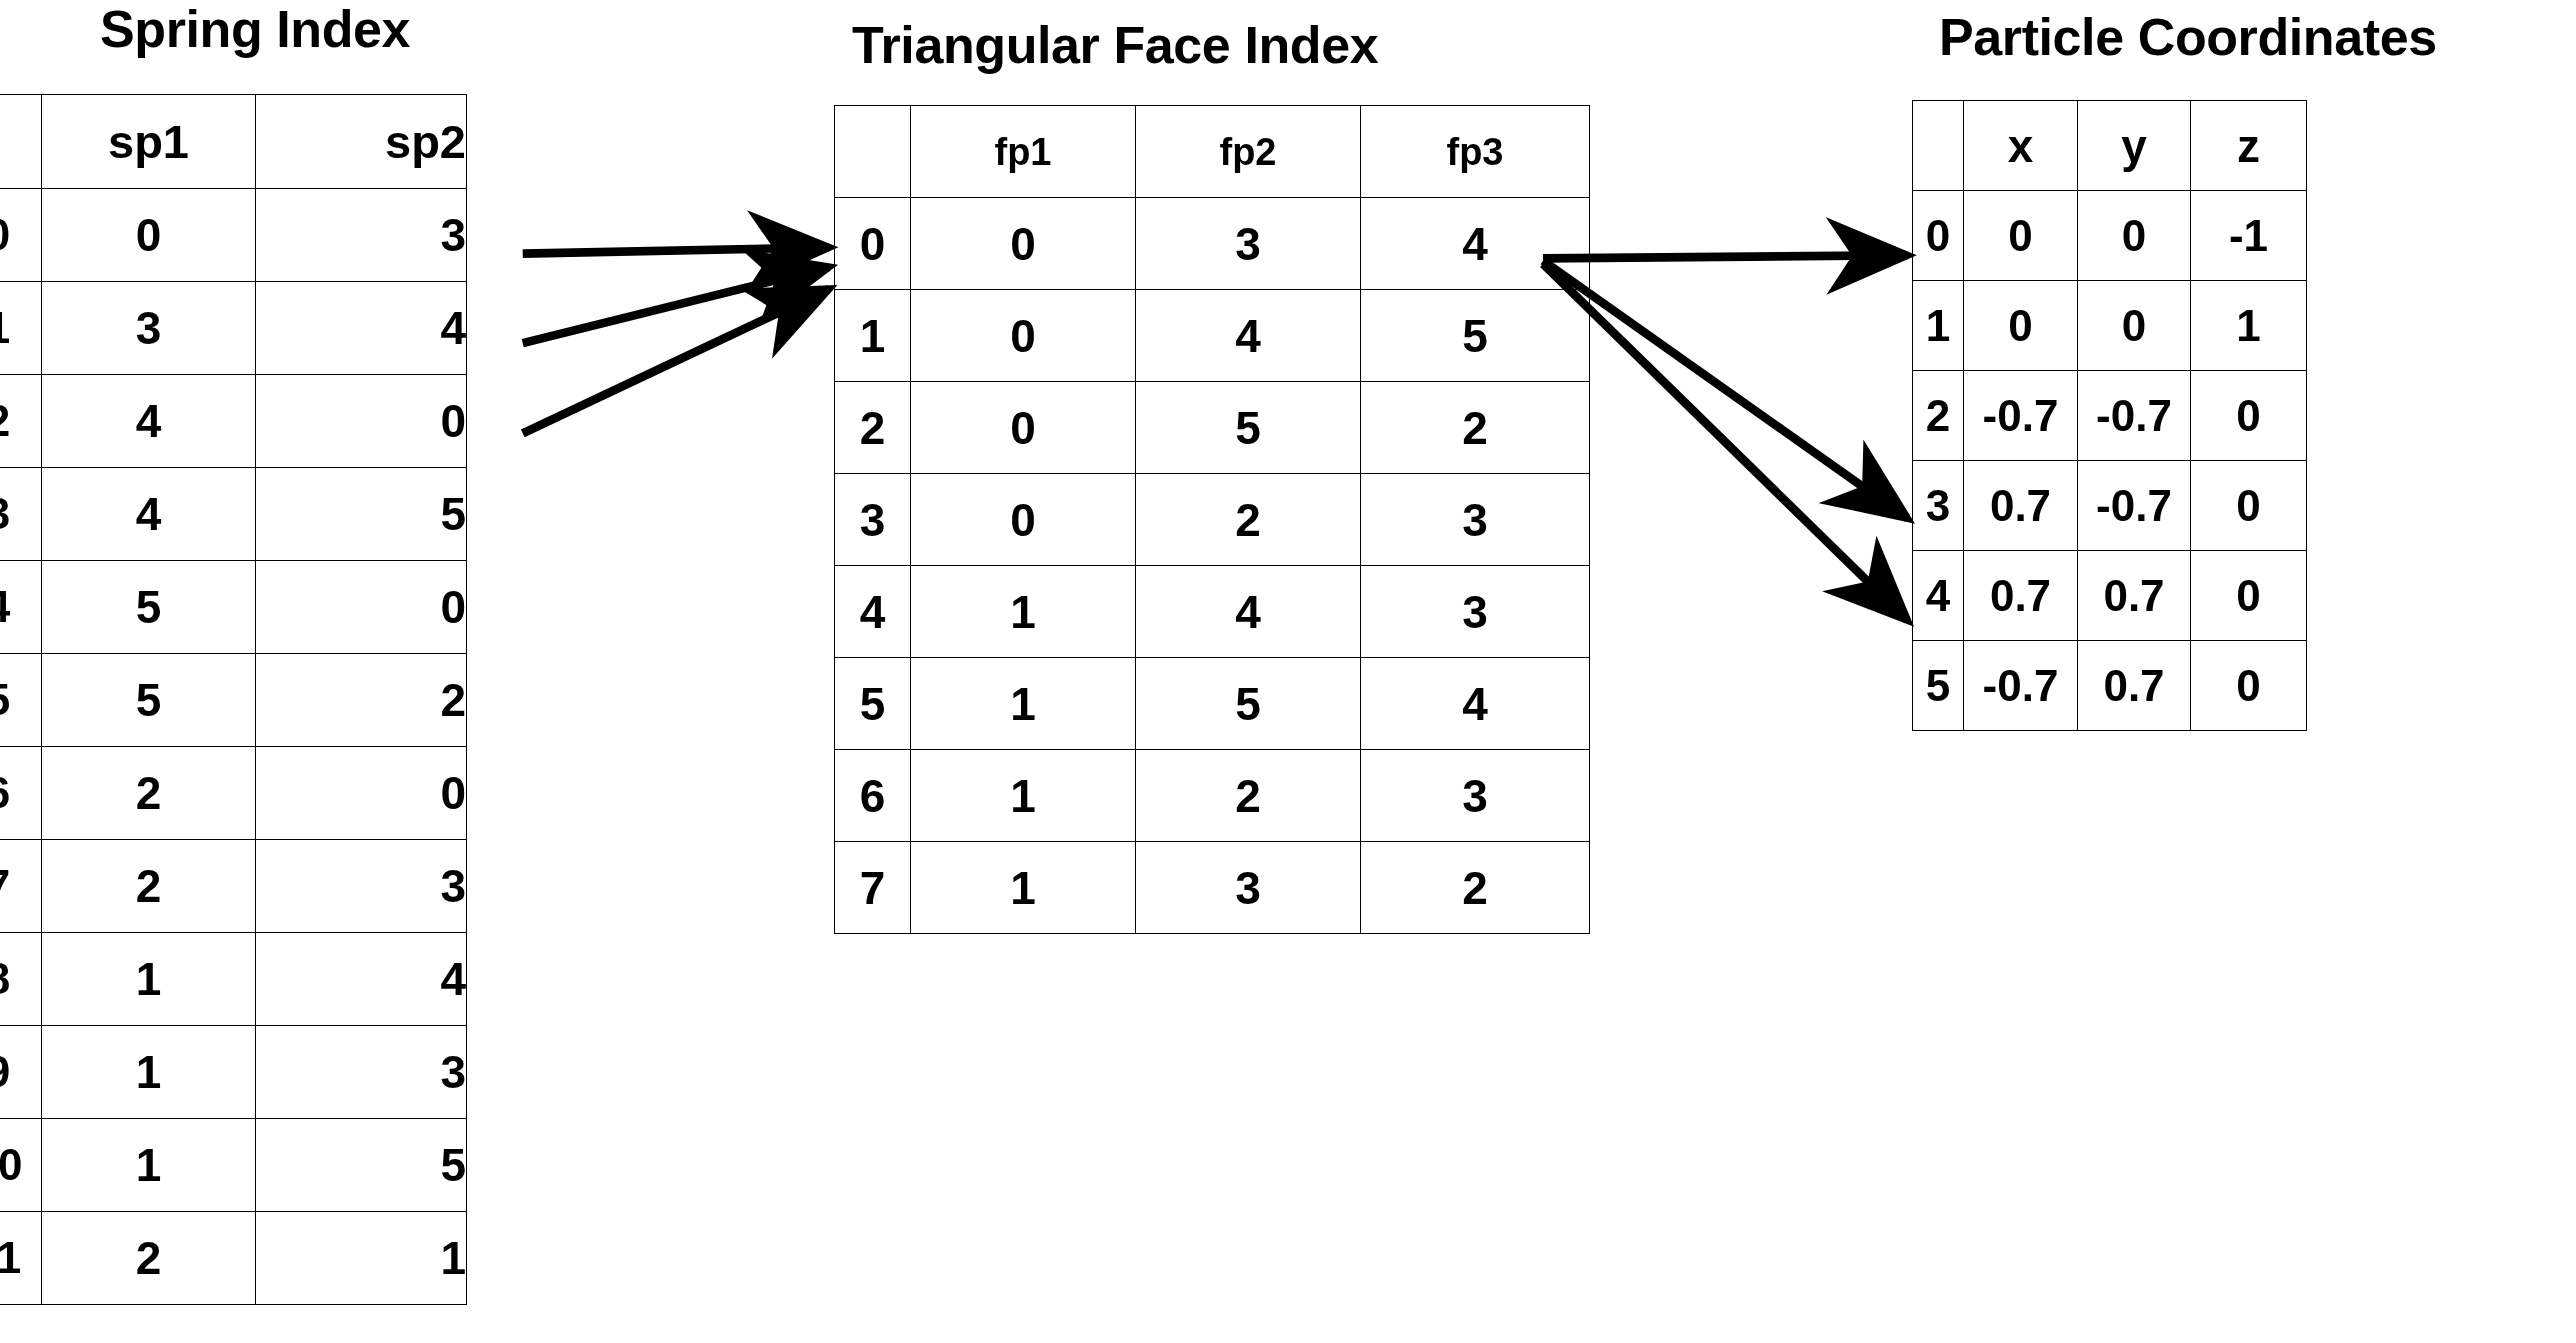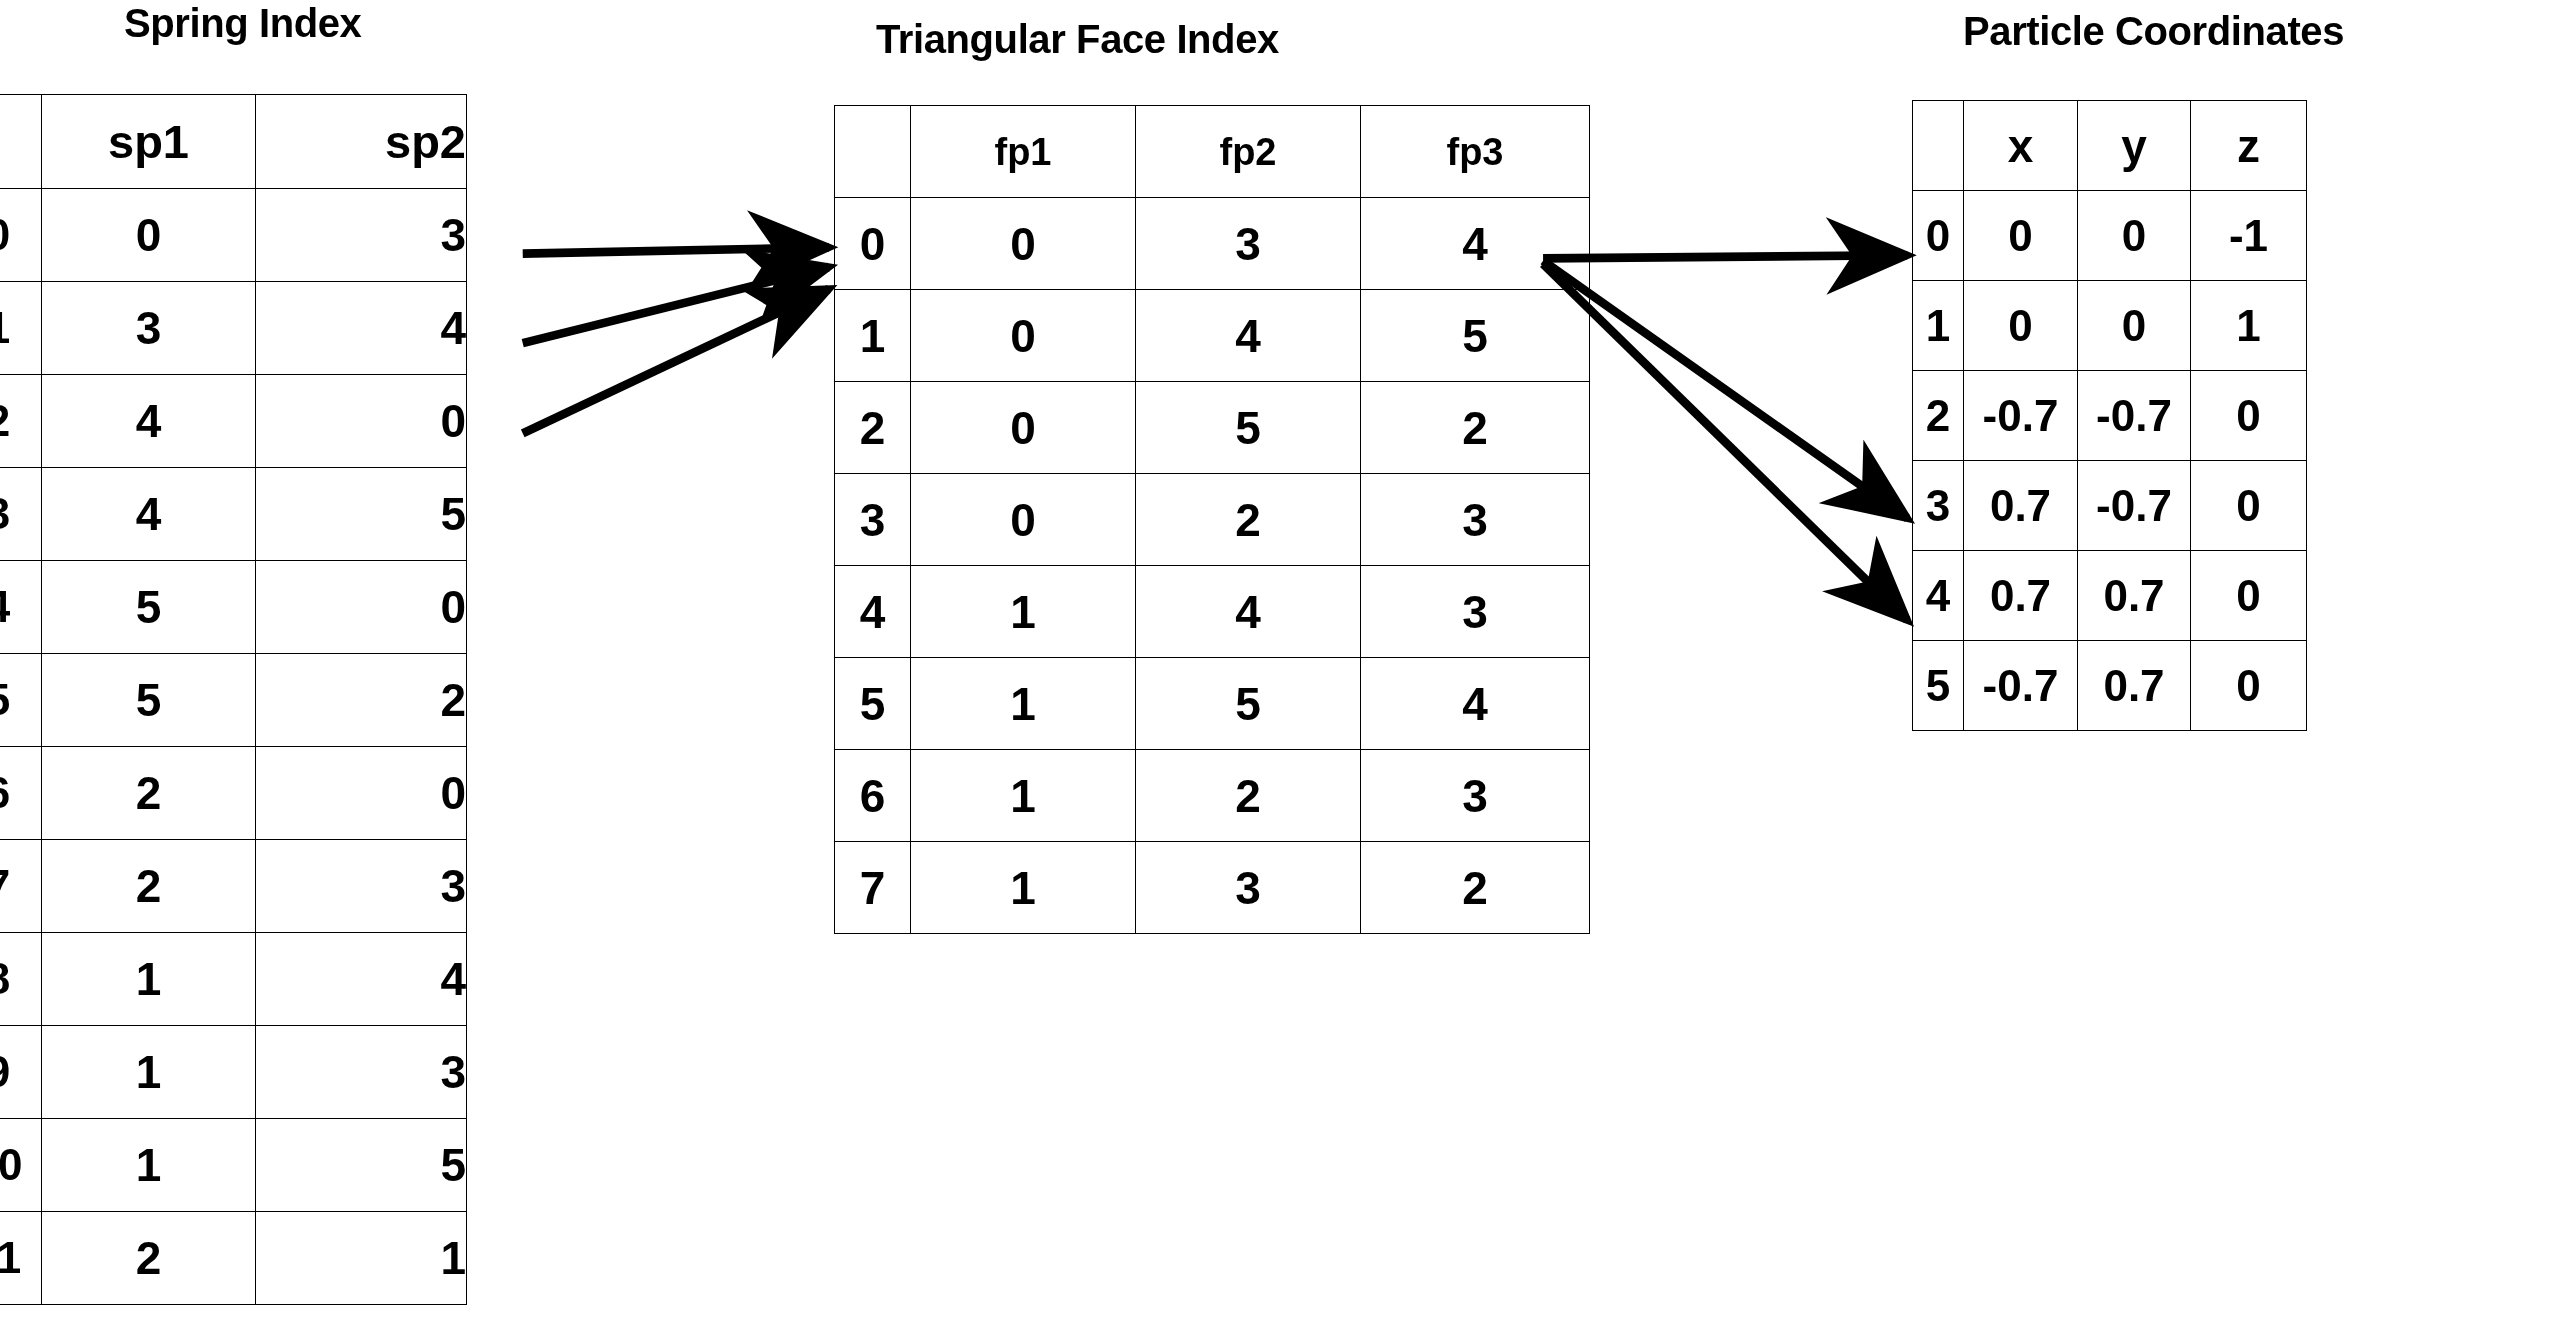--- a/index.html
+++ b/index.html
@@ -19,27 +19,26 @@
   .stage {
     position: absolute;
     left: 0;
     top: 0;
     width: 2576px;
     height: 1344px;
   }
 
   .title {
     position: absolute;
-    font-size: 40px;
+    font-size: 52px;
     font-weight: bold;
     color: #000000;
     white-space: nowrap;
     letter-spacing: -0.4px;
     line-height: 1;
-    margin-left: 24px;
   }
 
   .tbl {
     position: absolute;
     border-collapse: collapse;
     table-layout: fixed;
   }
   .tbl td {
     border: 1.6px solid #000000;
     text-align: center;

